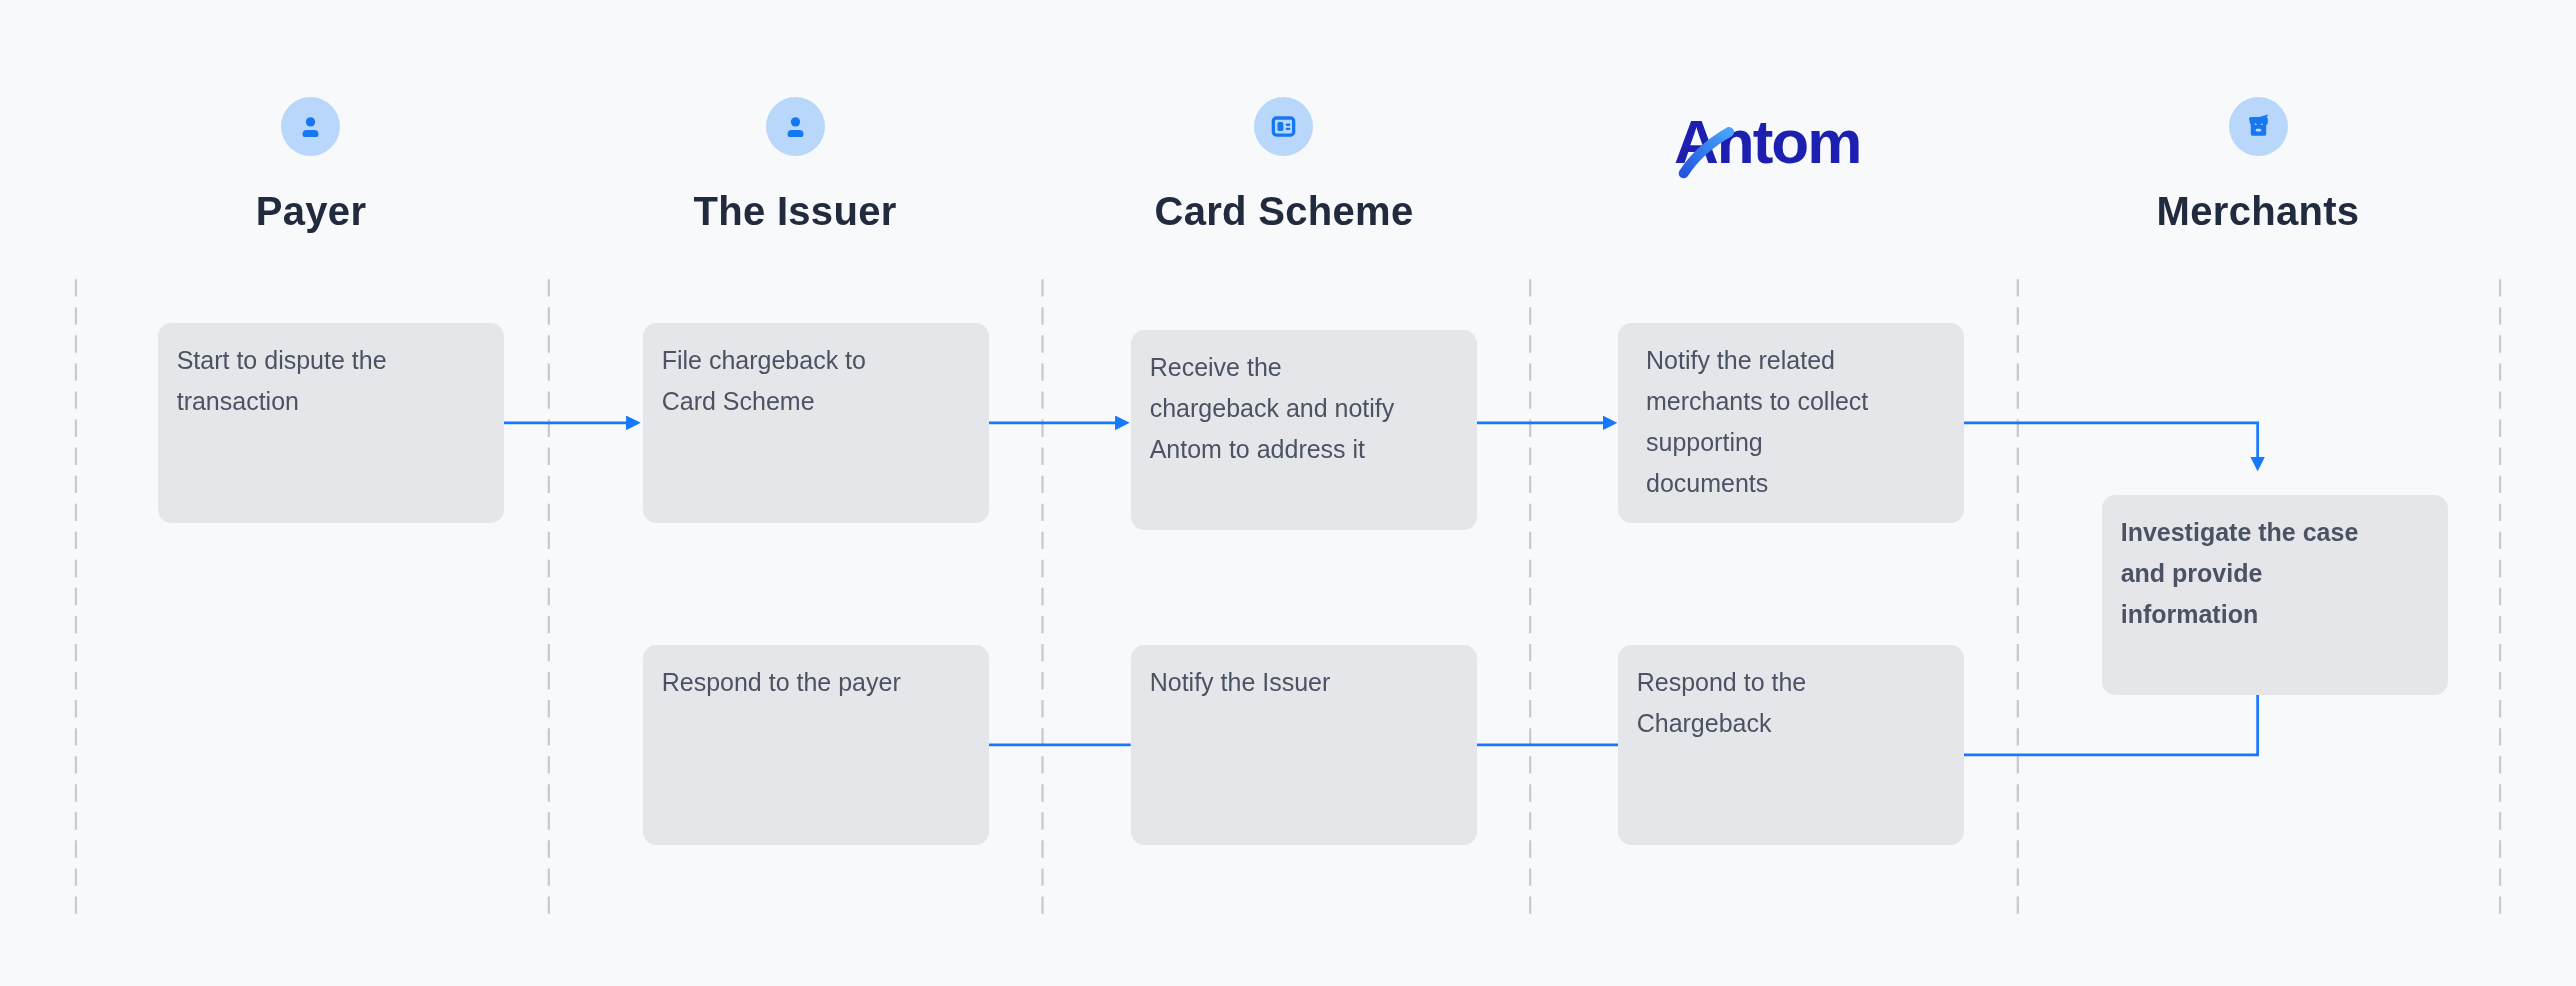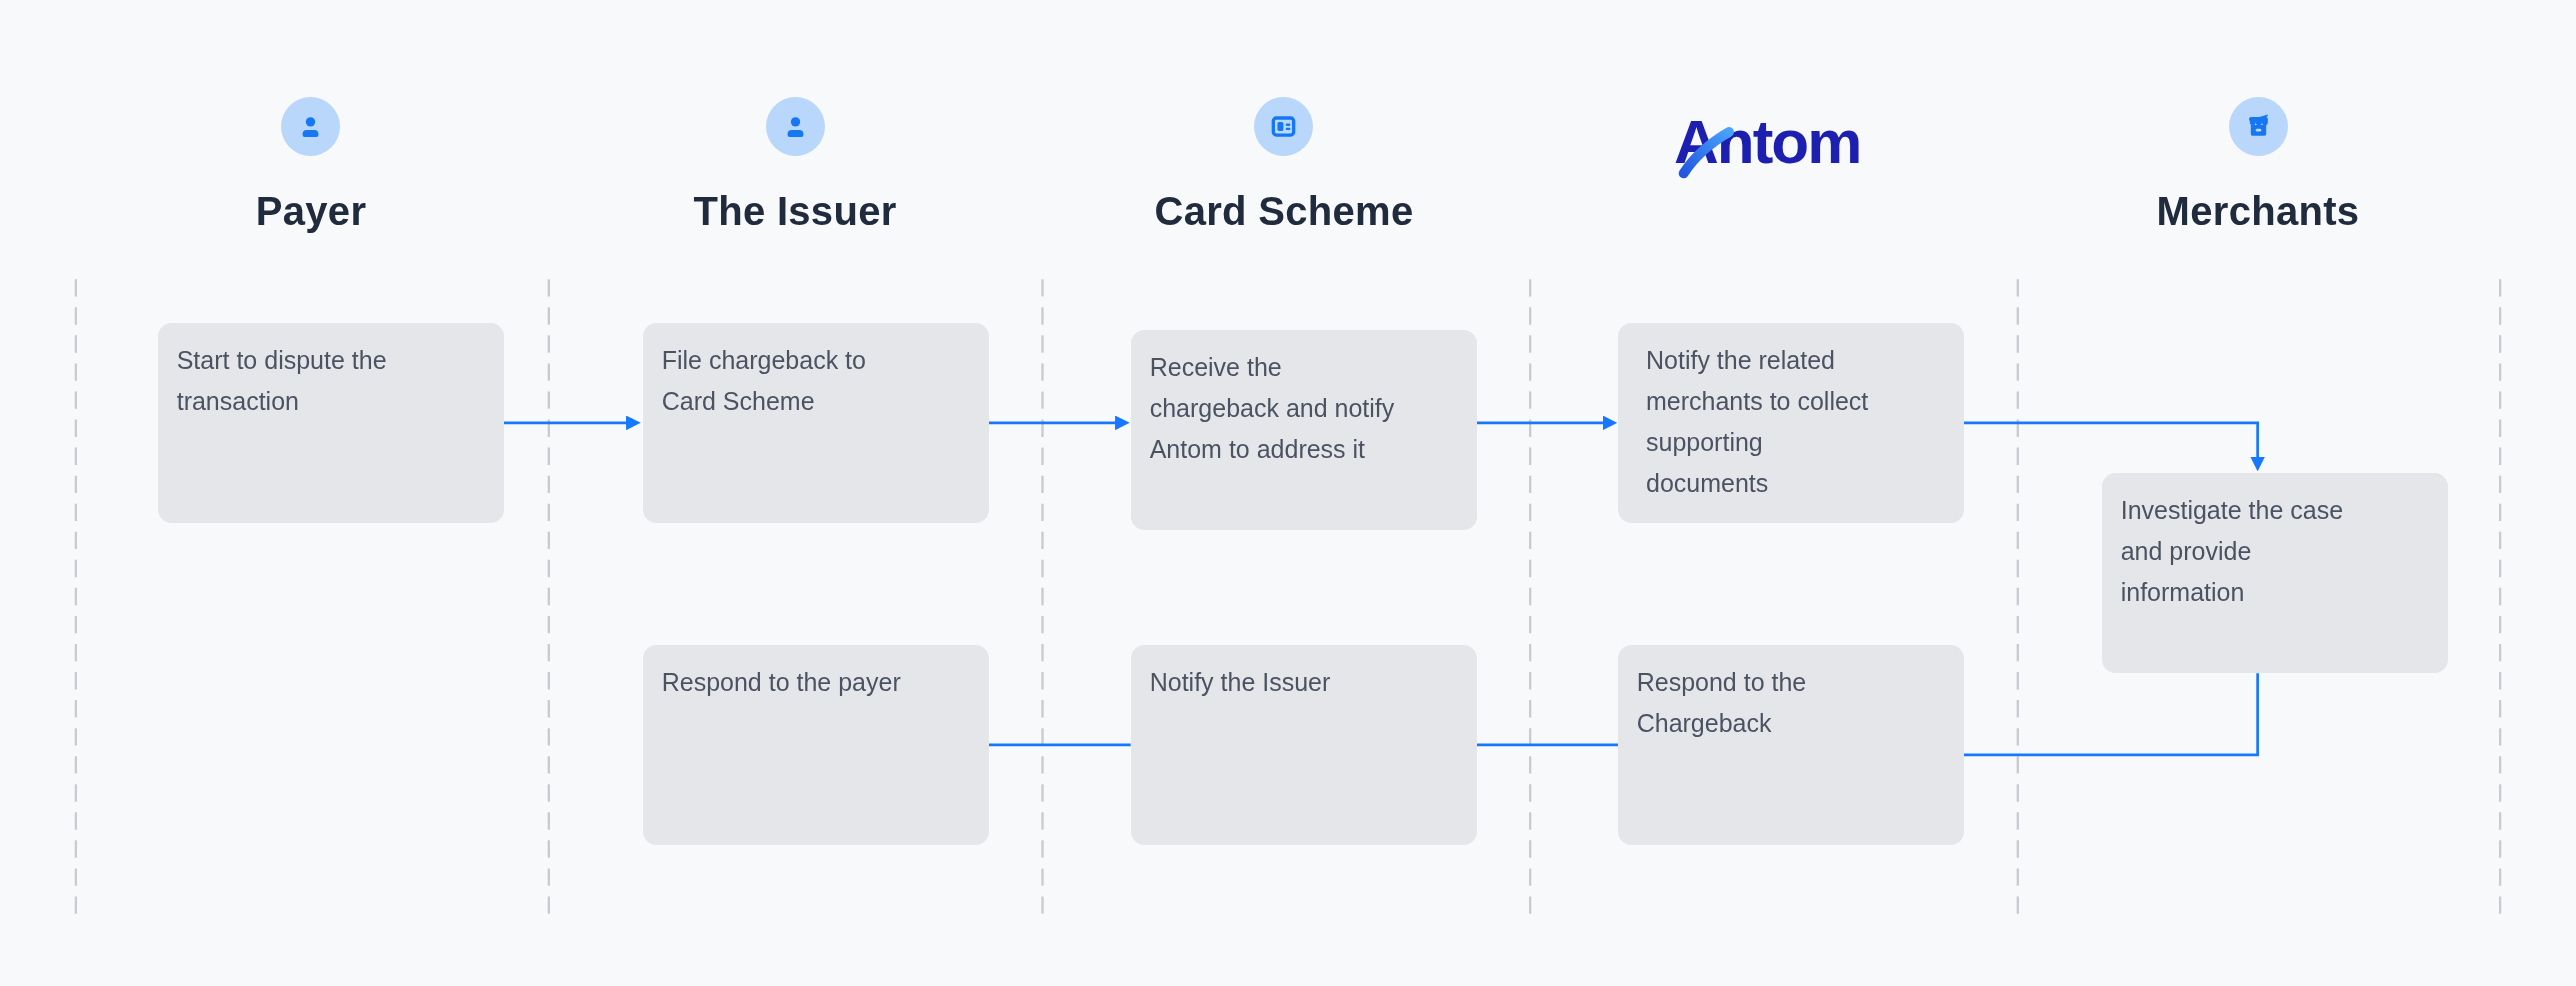--- a/index.html
+++ b/index.html
@@ -47,21 +47,21 @@
     position:absolute;width:346px;height:200px;box-sizing:border-box;
     background:var(--box_bg);border-radius:13.4px;
     padding:17.4px 18.7px;
     font-size:25px;line-height:41px;color:var(--box_text);
     white-space:pre-line;
   }
   .b1{left:158px;top:323px;}
   .b2{left:643px;top:323px;}
   .b3{left:1131px;top:323px;margin-top:7px;}
   .b4{left:1618px;top:323px;padding-left:28px;}
-  .b5{left:2102px;top:473px;}
+  .b5{left:2102px;top:495px;font-weight:bold;}
   .b6{left:643px;top:645px;}
   .b7{left:1131px;top:645px;}
   .b8{left:1618px;top:645px;}
 </style>
 </head>
 <body>
 
 <div class="diagram">
 
   <svg class="lines-layer" viewBox="0 0 3855 1476" xmlns="http://www.w3.org/2000/svg" aria-hidden="true">

